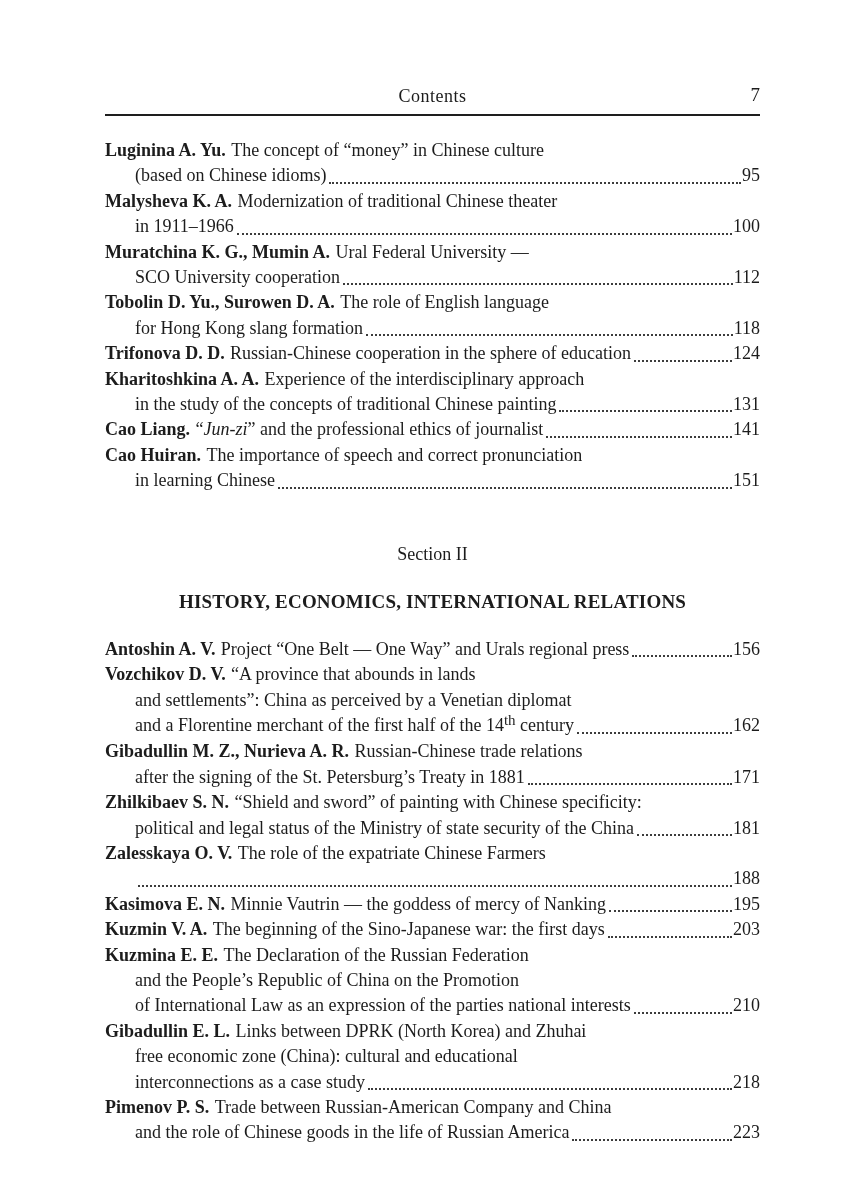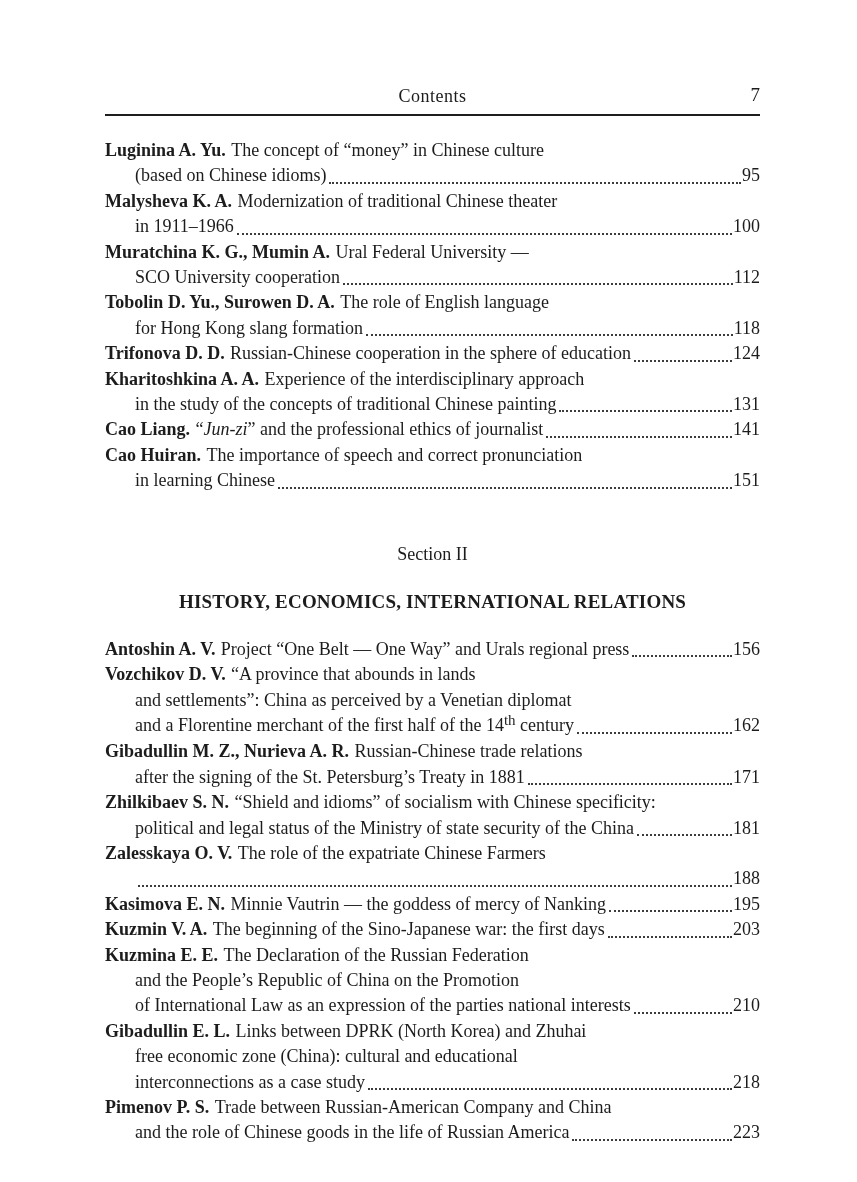--- a/index.html
+++ b/index.html
@@ -165,21 +165,21 @@
           <span class="toc-text"><span class="seg-a">Gibadullin M. Z., Nurieva A. R.</span><span class="seg-t">Russian-Chinese trade relations</span></span>
         </div>
         <div class="toc-line indent">
           <span class="toc-text"><span class="seg-t">after the signing of the St. Petersburg’s Treaty in 1881</span></span>
           <span class="leader"></span>
           <span class="pagenum">171</span>
         </div>
       </div>
       <div class="toc-entry">
         <div class="toc-line">
-          <span class="toc-text"><span class="seg-a">Zhilkibaev S. N.</span><span class="seg-t">“Shield and idioms” of socialism with Chinese specificity:</span></span>
+          <span class="toc-text"><span class="seg-a">Zhilkibaev S. N.</span><span class="seg-t">“Shield and sword” of painting with Chinese specificity:</span></span>
         </div>
         <div class="toc-line indent">
           <span class="toc-text"><span class="seg-t">political and legal status of the Ministry of state security of the China</span></span>
           <span class="leader"></span>
           <span class="pagenum">181</span>
         </div>
       </div>
       <div class="toc-entry">
         <div class="toc-line">
           <span class="toc-text"><span class="seg-a">Zalesskaya O. V.</span><span class="seg-t">The role of the expatriate Chinese Farmers</span></span>

